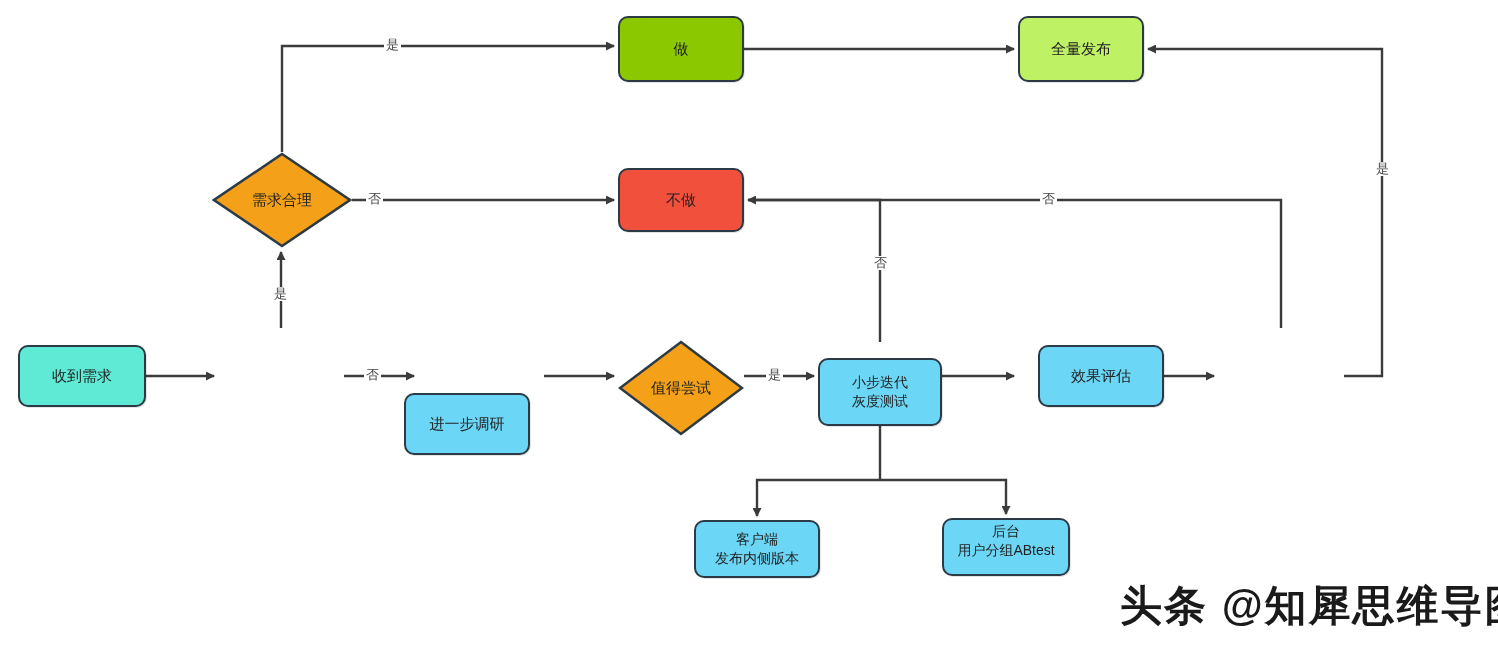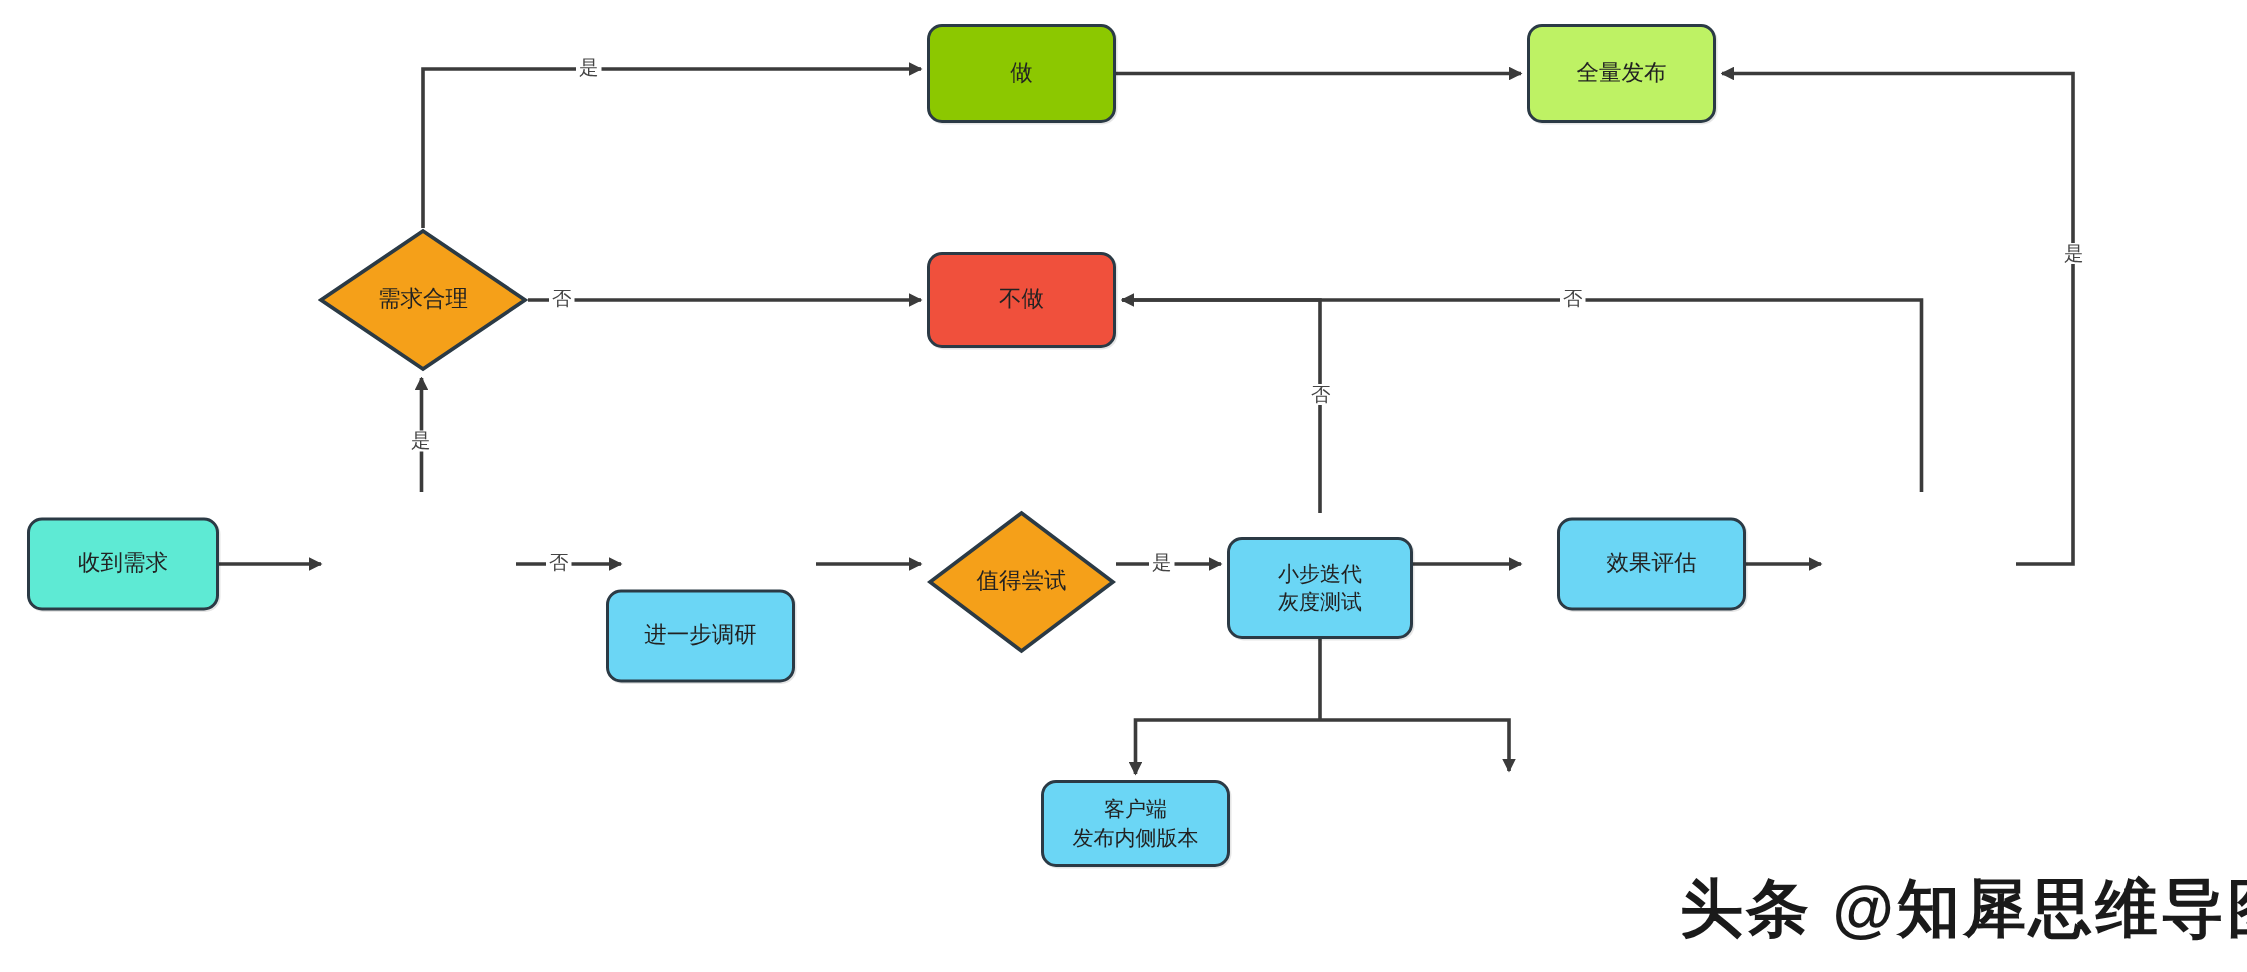--- a/index.html
+++ b/index.html
@@ -167,20 +167,24 @@
   <div class="node rect" style="left:1018px;top:345px;width:126px;height:62px;background:#6BD6F5;margin-left:20px;">
     <span>效果评估</span>
   </div>
 
 
   <div class="node rect" style="left:694px;top:520px;width:126px;height:58px;background:#6BD6F5;font-size:14px;line-height:19px;align-items:center;">
     <span>客户端
 发布内侧版本</span>
   </div>
 
+  <div class="node rect node-clip-ab" style="left:942px;top:518px;width:128px;height:58px;background:#6BD6F5;font-size:14px;line-height:19px;align-items:flex-start;padding-top:2px;">
+    <span>后台
+用户分组ABtest</span>
+  </div>
 
   <span class="edge-label" style="left:384px;top:38px;">是</span>
   <span class="edge-label" style="left:366px;top:192px;">否</span>
   <span class="edge-label" style="left:1040px;top:192px;">否</span>
   <span class="edge-label" style="left:1374px;top:162px;">是</span>
   <span class="edge-label" style="left:872px;top:256px;">否</span>
   <span class="edge-label" style="left:272px;top:287px;">是</span>
   <span class="edge-label" style="left:364px;top:368px;">否</span>
   <span class="edge-label" style="left:766px;top:368px;">是</span>
 

